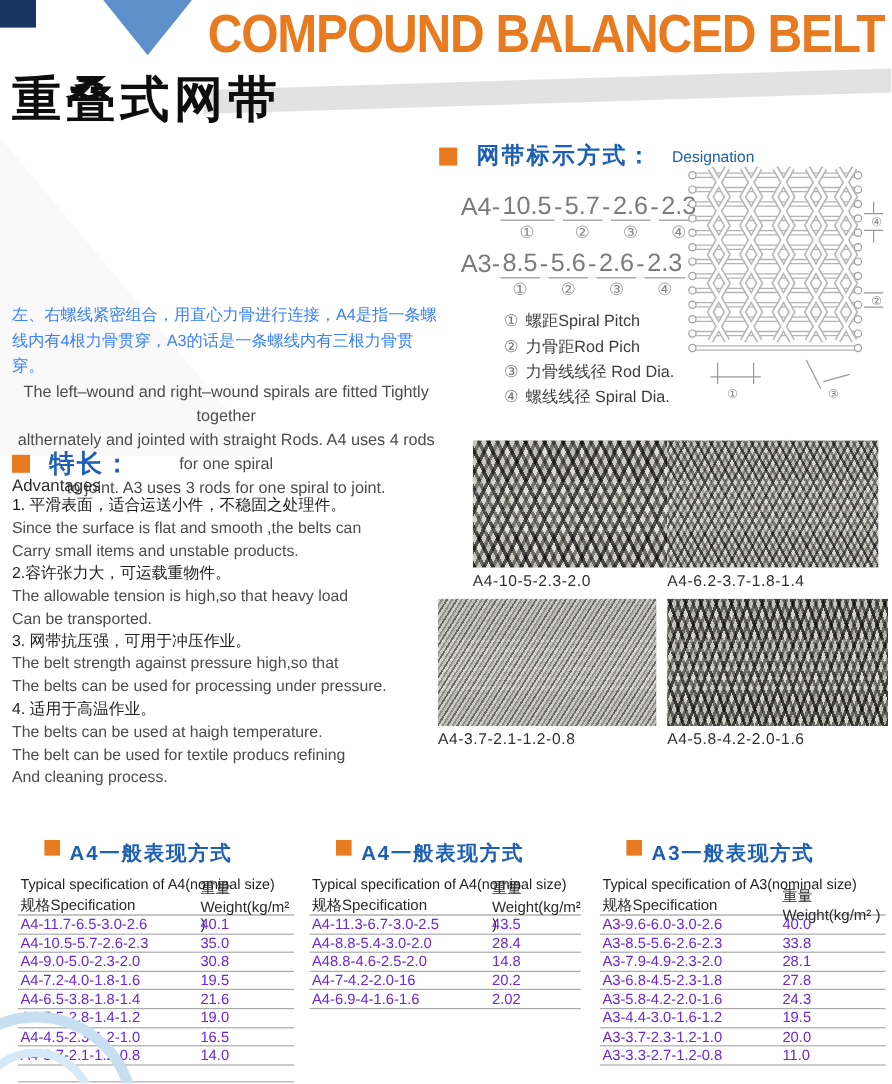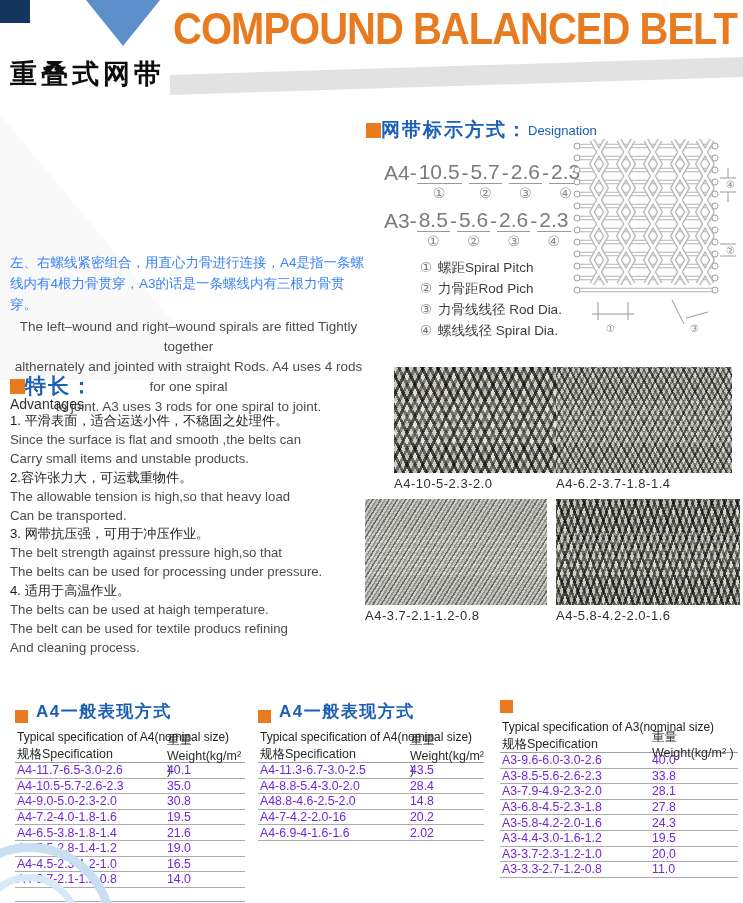--- a/index.html
+++ b/index.html
@@ -8,27 +8,27 @@
 
   
   .corner-square{position:absolute;left:0;top:0;width:30px;height:23px;background:#16365f;}
   .down-arrow{position:absolute;left:86px;top:0;width:0;height:0;
       border-left:37px solid transparent;border-right:37px solid transparent;
       border-top:46px solid #5d8fcb;}
   .header-band{position:absolute;top:57px;left:170px;width:573px;height:20px;background:#e2e2e2;
       transform:skewY(-1.8deg);transform-origin:100% 0;}
   .title-en{position:absolute;right:6px;top:4px;font-size:40px;font-weight:bold;color:#e87a1f;
       letter-spacing:-1px;transform:scaleY(1.12);transform-origin:top right;white-space:nowrap;}
-  .title-zh{position:absolute;left:10px;top:56px;font-size:27px;font-weight:900;color:#0d0d0d;
+  .title-zh{position:absolute;left:10px;top:56px;font-size:41px;font-weight:900;color:#0d0d0d;
       letter-spacing:4px;white-space:nowrap;}
   .bg-wedge{position:absolute;left:0;top:80px;width:250px;height:300px;
       background:linear-gradient(to top right,#f4f4f4 0 44%,#ffffff 44.5%);opacity:.55;}
 
   
-  .sec-head{position:absolute;display:flex;align-items:center;gap:0;}
+  .sec-head{position:absolute;display:flex;align-items:center;gap:16px;}
   .sq{width:15px;height:15px;background:#e87a1f;flex:0 0 auto;}
   .sec-head .zh{font-size:19px;font-weight:bold;color:#1c5fb4;letter-spacing:2px;}
   .sec-head .en{font-size:13px;color:#1c5fb4;}
   #desig-head{left:366px;top:117px;}
   #adv-head{left:10px;top:372px;}
   #adv-head .zh{font-size:21px;}
 
   
   .code-row{position:absolute;left:384px;display:flex;color:#7b7b7b;font-size:21px;}
   #code-0{top:161px;} #code-1{top:209px;}
@@ -75,21 +75,21 @@
   .im4::after{background:repeating-linear-gradient(-70deg,#54544f 0 2.5px,#dadad6 2.5px 6px,#807e78 6px 8.5px,#ecece8 8.5px 12px);}
   .wm{position:absolute;left:0;right:0;top:32%;height:40%;
       background:repeating-linear-gradient(0deg,rgba(255,255,255,.38) 0 3px,rgba(255,255,255,.07) 3px 8px);}
   .prod-caption{margin-top:3px;font-size:13px;color:#2f2f2f;letter-spacing:.5px;}
 
   
   .spec-table{position:absolute;top:700px;}
   #table-0{left:15px;width:230px;}
   #table-1{left:258px;width:226px;}
   #table-2{left:500px;width:238px;}
-  .tbl-head{display:flex;align-items:flex-end;gap:8px;}
+  .tbl-head{display:flex;align-items:flex-start;gap:8px;margin-left:22px;}
   .sq2{width:13px;height:13px;background:#e87a1f;flex:0 0 auto;}
   .tbl-title{font-size:17px;font-weight:bold;color:#1c5fb4;letter-spacing:1.5px;white-space:nowrap;}
   .tbl-sub{font-size:12px;color:#222;margin-top:7px;padding-left:2px;white-space:nowrap;}
   .thead{display:flex;font-size:12.5px;color:#2a2a2a;margin-top:2px;border-bottom:1px solid #9f9f9f;
       height:16px;align-items:center;padding-left:2px;}
   .trow{display:flex;font-size:12.3px;color:#6d28d9;border-bottom:1px solid #ababab;
       height:14.6px;align-items:center;padding-left:2px;}
   .tc1{width:150px;}
   .tc2{flex:1;}
   .trow.blank{height:13px;}
@@ -368,20 +368,21 @@
       </div>
     <div class="trow">
         <span class="tc1">A4-6.9-4-1.6-1.6</span>
         <span class="tc2">2.02</span>
       </div>
   </div>
 
   <div class="spec-table" id="table-2">
     <div class="tbl-head">
       <span class="sq2"></span>
+      <span class="tbl-title">A3一般表现方式</span>
     </div>
     <div class="tbl-sub">Typical specification of A3(nominal size)</div>
     <div class="thead">
       <span class="tc1">规格Specification</span>
       <span class="tc2">重量Weight(kg/m² )</span>
     </div>
     <div class="trow">
         <span class="tc1">A3-9.6-6.0-3.0-2.6</span>
         <span class="tc2">40.0</span>
       </div>

